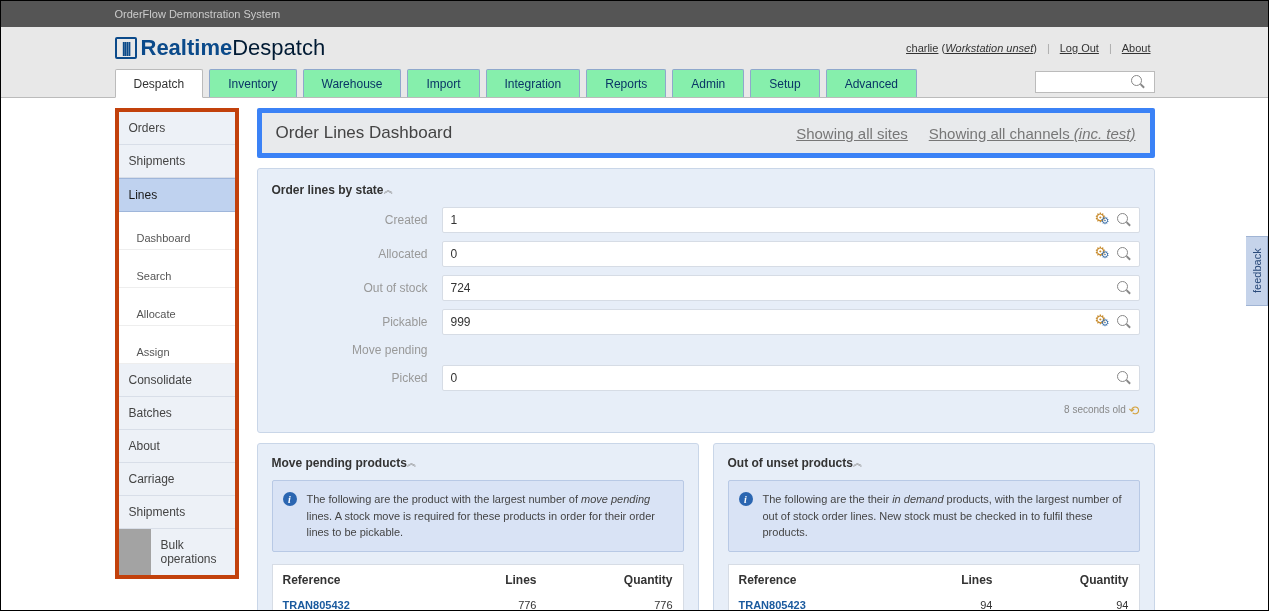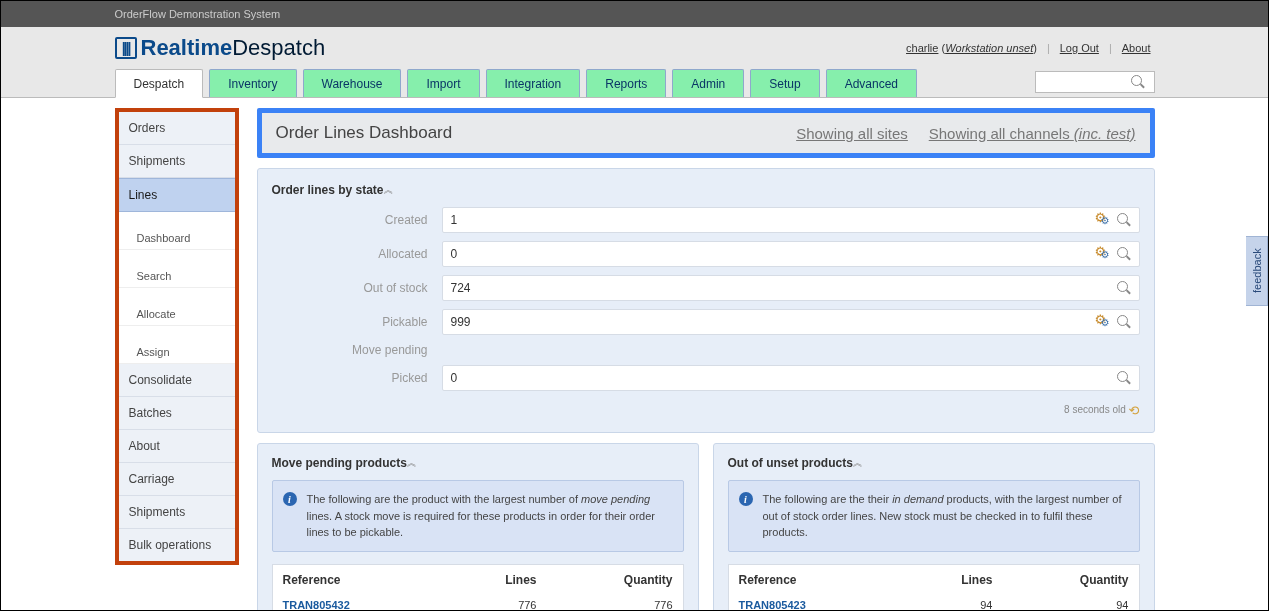--- a/index.html
+++ b/index.html
@@ -51,21 +51,21 @@
   .searchbox input { border:none; outline:none; width:95px; font-size:11px; padding:2px 4px;}
   .mag { width:14px; height:14px; position:relative; display:inline-block;}
   .mag::before { content:""; position:absolute; width:9px; height:9px; border:1.5px solid #888; border-radius:50%; left:0; top:0;}
   .mag::after { content:""; position:absolute; width:5px; height:1.5px; background:#888; transform:rotate(45deg); left:9px; top:10px;}
   .main { width:1040px; margin: 10px auto 0; display:flex; gap:18px; }
   .sidenav { width:124px; border:4px solid #c2410c; background:#a3a3a3; align-self:flex-start;}
   .sidenav .item {
     padding:9px 10px; border-bottom:1px solid #d8dee8; color:#444; font-size:12px;
     background:#edf1f7; cursor:pointer;
   }
-  .sidenav .item:last-child { border-bottom:none; }
+  .sidenav .item:last-child { border-bottom:none;margin-left:32px; }
   .sidenav .item.selected { background:#bfd2ef; color:#1a1a1a; font-weight:normal; border-top:1px solid #9fb6da; border-bottom:1px solid #9fb6da;}
   .sidenav .sub { background:#fff; padding:20px 10px 5px 18px; font-size:11px; color:#555; border-bottom:1px solid #eee; cursor:pointer;}
   .content { flex:1; }
   .page-head { background:#e8eaec; border:5px solid #3b82f6; padding:10px 14px; display:flex; justify-content:space-between; align-items:center; border-radius:2px;}
   .page-head h1 { font-size:17px; font-weight:normal; color:#444;}
   .page-head .filters { font-size:15px; color:#777;margin-left:12px;}
   .page-head .filters a { color:#777; text-decoration:underline; cursor:pointer;}
   .panel {
     margin-top:10px; border:1px solid #c9d6e8; background:#e7eef8;
     border-radius:3px; padding:14px;

